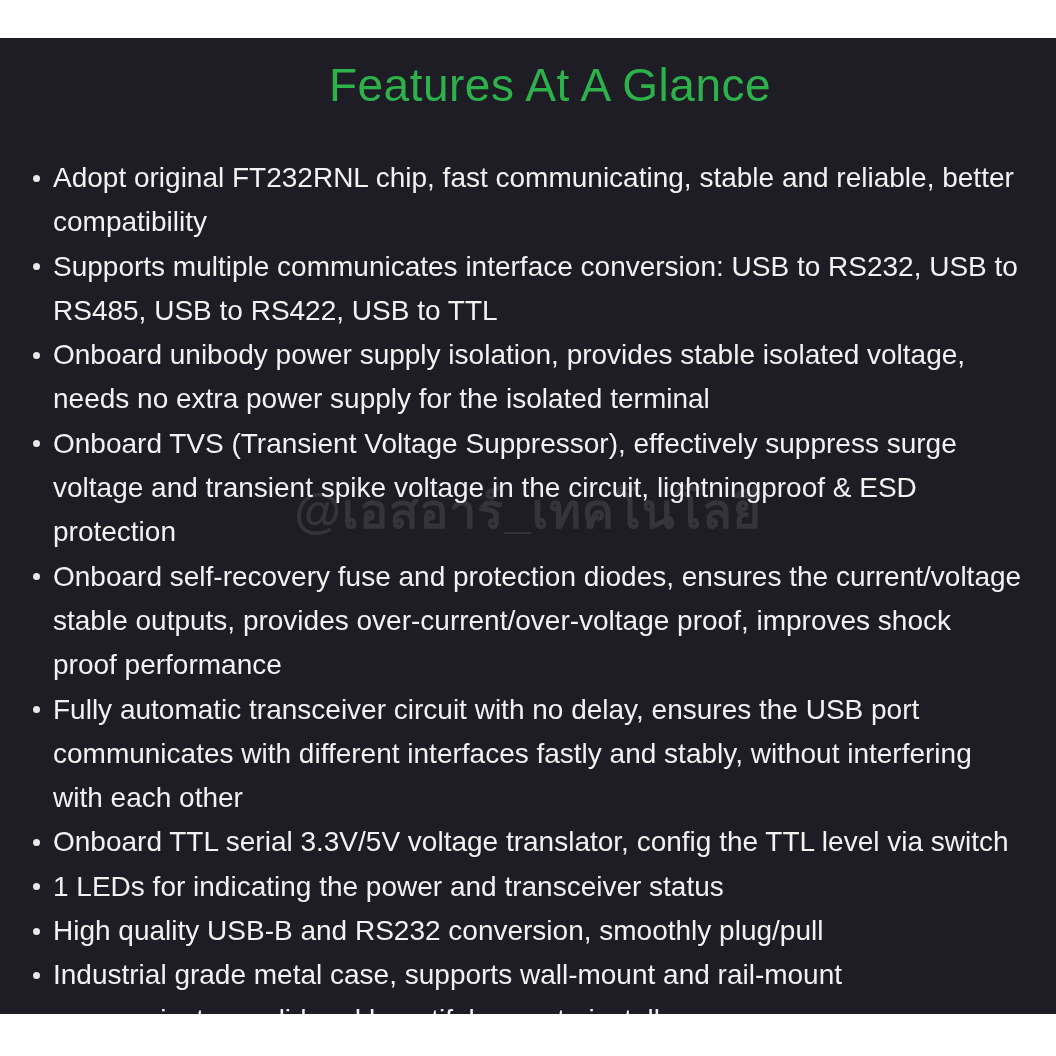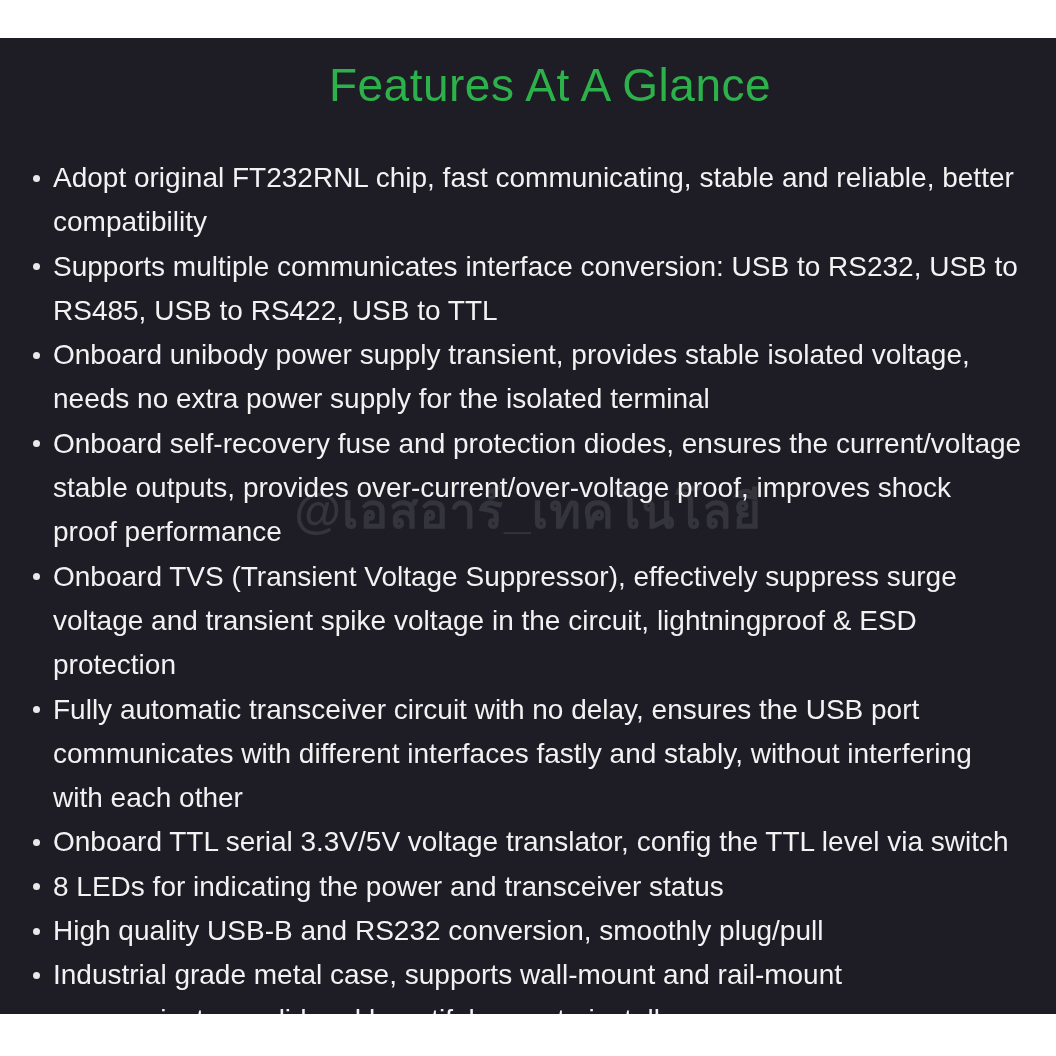--- a/index.html
+++ b/index.html
@@ -76,23 +76,23 @@
 <div class="page">
   <div class="panel">
     <h1 class="title">Features At A Glance</h1>
 
     <div class="watermark">@เอสอาร์_เทคโนโลยี</div>
 
     <ul class="feature-list">
 
     <li>Adopt original FT232RNL chip, fast communicating, stable and reliable, better compatibility</li>
         <li>Supports multiple communicates interface conversion: USB to RS232, USB to RS485, USB to RS422, USB to TTL</li>
-        <li>Onboard unibody power supply transient, provides stable isolated voltage, needs no extra power supply for the isolated terminal</li>
+        <li>Onboard unibody power supply isolation, provides stable isolated voltage, needs no extra power supply for the isolated terminal</li>
+        <li>Onboard TVS (Transient Voltage Suppressor), effectively suppress surge voltage and transient spike voltage in the circuit, lightningproof &amp; ESD protection</li>
         <li>Onboard self-recovery fuse and protection diodes, ensures the current/voltage stable outputs, provides over-current/over-voltage proof, improves shock proof performance</li>
-        <li>Onboard TVS (Transient Voltage Suppressor), effectively suppress surge voltage and transient spike voltage in the circuit, lightningproof &amp; ESD protection</li>
         <li>Fully automatic transceiver circuit with no delay, ensures the USB port communicates with different interfaces fastly and stably, without interfering with each other</li>
         <li>Onboard TTL serial 3.3V/5V voltage translator, config the TTL level via switch</li>
-        <li>8 LEDs for indicating the power and transceiver status</li>
+        <li>1 LEDs for indicating the power and transceiver status</li>
         <li>High quality USB-B and RS232 conversion, smoothly plug/pull</li>
         <li>Industrial grade metal case, supports wall-mount and rail-mount communicates, solid and beautiful, easy to install</li>
       </ul>
   </div>
 </div>
 
 </body></html>

